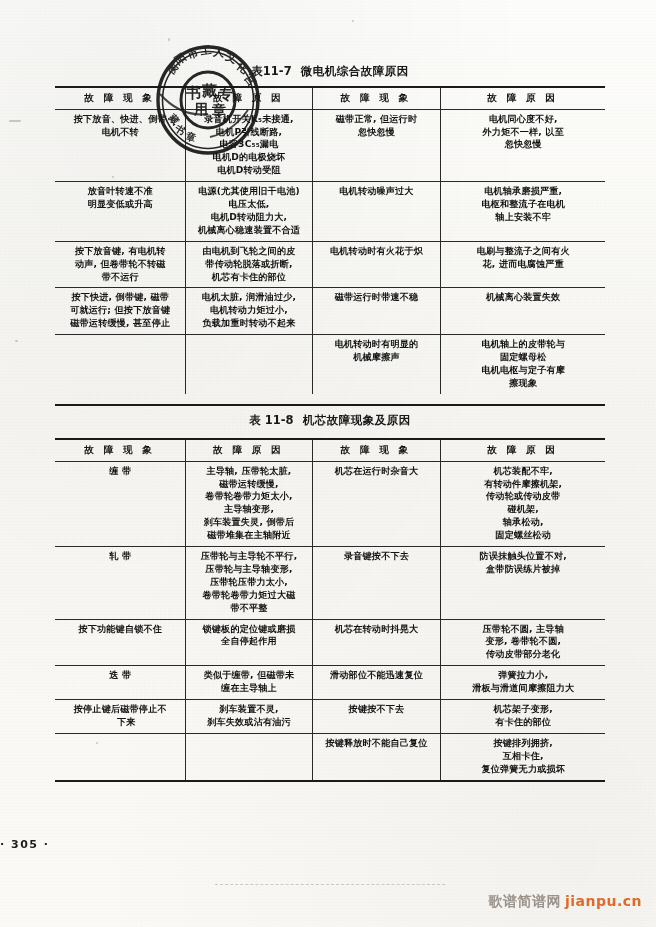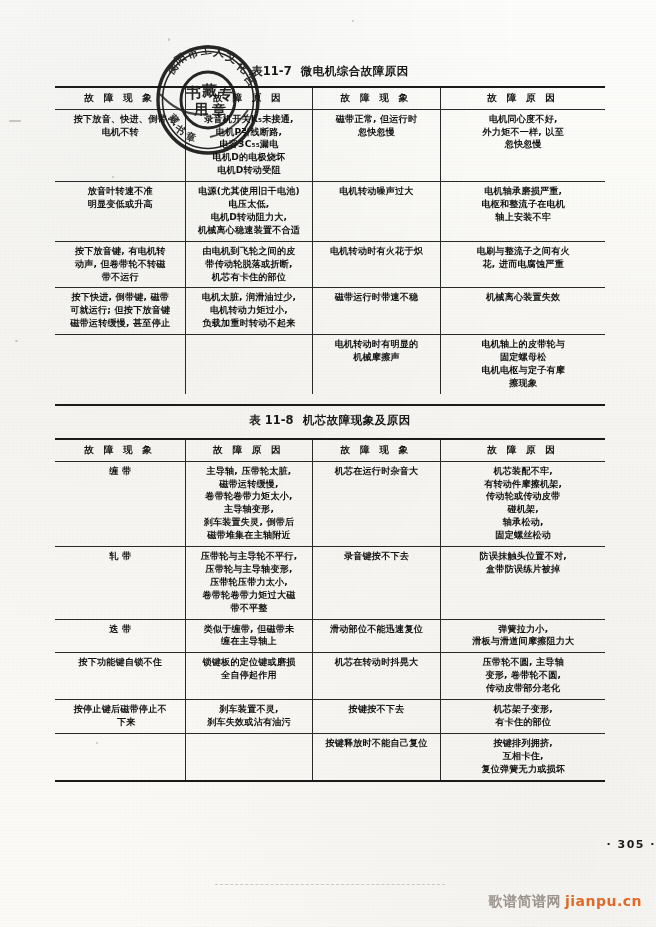--- a/index.html
+++ b/index.html
@@ -109,21 +109,21 @@
     pointer-events: none;
     z-index: 6;
     opacity: .93;
   }
 
   
   #pagenum {
     position: absolute;
     left: 0; right: 0;
     top: 838px;
-    text-align: right;
+    text-align: left;
     font-size: 11px;
     font-weight: bold;
     color: #1d1d1d;
     letter-spacing: 1.5px;
   }
 
   
   #tear {
     position: absolute;
     left: 215px;
@@ -338,50 +338,50 @@
             </td>
             <td class="cell-lines">
               <div>录音键按不下去</div>
             </td>
             <td class="cell-lines">
               <div>防误抹触头位置不对,</div>
               <div>盒带防误练片被掉</div>
             </td>
           </tr>
           <tr>
-            <td class="cell-lines cell-center">
-              <div>迭 带</div>
-            </td>
-            <td class="cell-lines">
-              <div>类似于缠带, 但磁带未</div>
-              <div>缠在主导轴上</div>
-            </td>
-            <td class="cell-lines">
-              <div>滑动部位不能迅速复位</div>
-            </td>
-            <td class="cell-lines">
-              <div>弹簧拉力小,</div>
-              <div>滑板与滑道间摩擦阻力大</div>
-            </td>
-          </tr>
-          <tr>
             <td class="cell-lines">
               <div>按下功能键自锁不住</div>
             </td>
             <td class="cell-lines">
               <div>锁键板的定位键或磨损</div>
               <div>全自停起作用</div>
             </td>
             <td class="cell-lines">
               <div>机芯在转动时抖晃大</div>
             </td>
             <td class="cell-lines">
               <div>压带轮不圆, 主导轴</div>
               <div>变形, 卷带轮不圆,</div>
               <div>传动皮带部分老化</div>
+            </td>
+          </tr>
+          <tr>
+            <td class="cell-lines cell-center">
+              <div>迭 带</div>
+            </td>
+            <td class="cell-lines">
+              <div>类似于缠带, 但磁带未</div>
+              <div>缠在主导轴上</div>
+            </td>
+            <td class="cell-lines">
+              <div>滑动部位不能迅速复位</div>
+            </td>
+            <td class="cell-lines">
+              <div>弹簧拉力小,</div>
+              <div>滑板与滑道间摩擦阻力大</div>
             </td>
           </tr>
           <tr>
             <td class="cell-lines">
               <div>按停止键后磁带停止不</div>
               <div class="indent">下来</div>
             </td>
             <td class="cell-lines">
               <div>刹车装置不灵,</div>
               <div>刹车失效或沾有油污</div>

